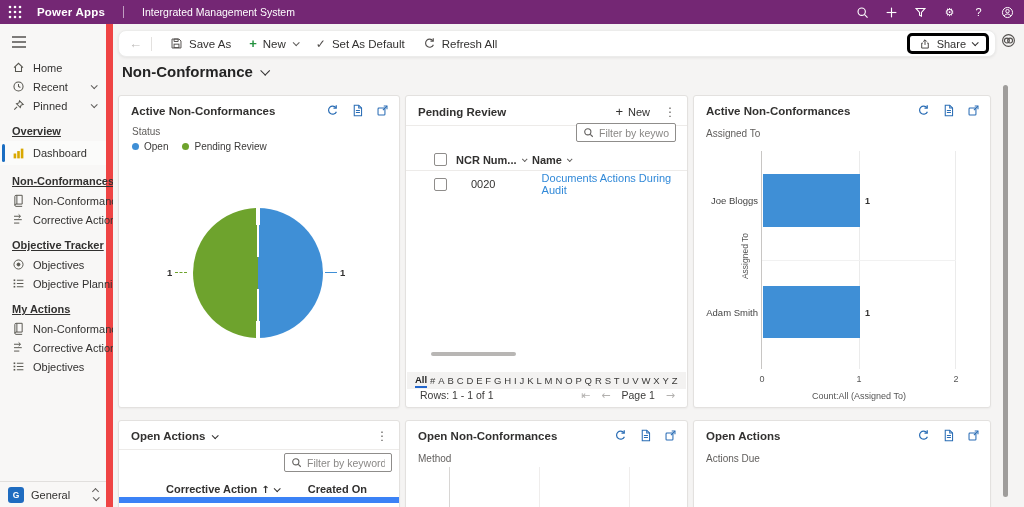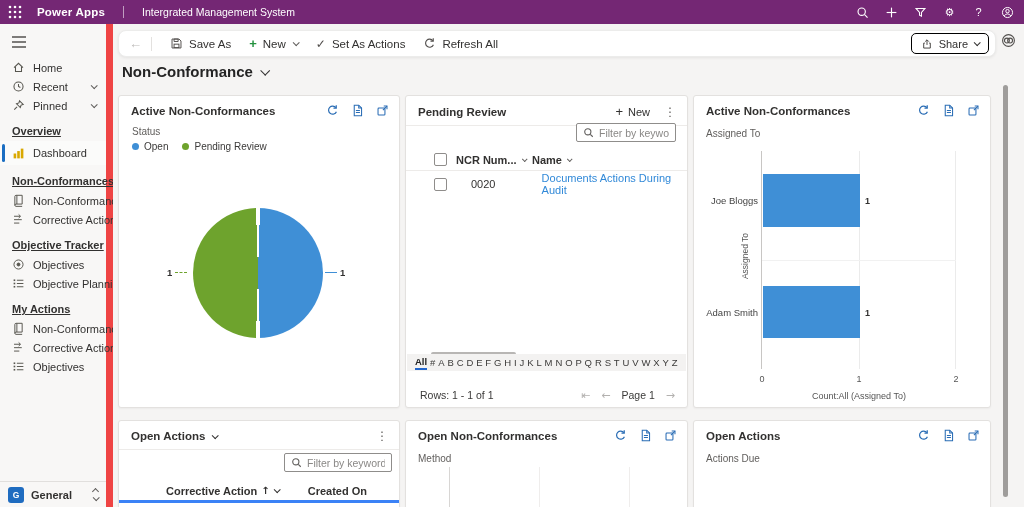--- a/index.html
+++ b/index.html
@@ -27,35 +27,35 @@
   .nav-item { display:flex; align-items:center; gap:8px; height:19px; padding-left:12px; color:#323130; cursor:pointer; position:relative; white-space:nowrap; }
   .nav-item .nicon { width:13px; height:13px; color:#57564f; flex:none; }
   .nav-item .chev { margin-left:auto; margin-right:10px; color:#605e5c; }
   .sec-header { font-weight:700; font-size:11px; color:#323130; padding:10px 0 4px 12px; white-space:nowrap;text-decoration:underline; }
   .nav-item.selected { background:#fbfbfa; height:24px; }
   .nav-item.selected::before { content:""; position:absolute; left:2px; top:3px; bottom:3px; width:3px; background:#1b6ec2; border-radius:2px; }
   .chevron { display:inline-block; width:5px; height:5px; border-right:1.2px solid currentColor; border-bottom:1.2px solid currentColor; transform:rotate(45deg) translateY(-1px); }
   .chevron.up { transform:rotate(-135deg); }
   .env-row { margin-top:auto; border-top:1px solid #e1dfdd; height:26px; display:flex; align-items:center; gap:7px; padding:0 8px; cursor:pointer; background:#f8f7f6; }
   .env-badge { width:16px; height:16px; background:#1f6cc0; color:#fff; font-size:8.5px; font-weight:700; border-radius:3px; display:flex; align-items:center; justify-content:center; }
-  .env-name { font-size:11px; font-weight:700; }
+  .env-name { font-size:11px; font-weight:400; }
   .env-switch { margin-left:auto; display:flex; flex-direction:column; gap:2px; color:#605e5c; }
 
   
   .main { flex:1; position:relative; background:#f5f4f3; min-width:0; }
   .cmdbar { position:absolute; left:5px; top:6px; width:878px; height:27px; background:#fff; border:1px solid #ececeb; border-radius:8px; box-shadow:0 1px 3px rgba(0,0,0,.07); display:flex; align-items:center; font-size:11.5px; color:#323130; padding:0 6px 0 10px; }
   .cmd-back { color:#bdbbb9; font-size:13px; cursor:pointer; }
   .cmd-sep { width:1px; height:14px; background:#e3e1df; margin:0 9px; }
   .cmd-btn { display:flex; align-items:center; gap:6px; padding:0 9px; height:100%; cursor:pointer; white-space:nowrap; }
   .cmd-btn .cicon { width:13px; height:13px; color:#53504e; }
   .cmd-btn .green { color:#23913f; font-weight:700; font-size:13px; line-height:1; }
   .cmd-btn .chev { color:#605e5c; margin-left:1px; }
   .check { color:#53504e; font-size:12px; }
   .refresh-glyph { color:#53504e; }
-  .share-btn { margin-left:auto; display:flex; align-items:center; gap:6px; border:1px solid #000000; border-radius:5px; height:21px; padding:0 9px; font-size:11px; cursor:pointer; background:#fff; }
+  .share-btn { margin-left:auto; display:flex; align-items:center; gap:6px; border:3px solid #000000; border-radius:5px; height:21px; padding:0 9px; font-size:11px; cursor:pointer; background:#fff; }
   .share-btn .cicon { width:12px; height:12px; color:#484644; }
 
   .copilot-rail-icon { position:absolute; right:8px; top:9px; width:15px; height:15px; color:#53504e; cursor:pointer; }
   .vscrollbar { position:absolute; right:16px; top:61px; width:5px; height:412px; background:#9f9d9b; border-radius:3px; }
 
   .page-title { position:absolute; left:9px; top:39px; font-size:15px; font-weight:700; color:#242424; display:flex; align-items:center; gap:8px; }
   .page-title .chev { color:#323130; width:7px; height:7px; border-width:1.6px; }
 
   
   .card { position:absolute; background:#fff; border:1px solid #e3e1df; border-radius:3px; box-shadow:0 1px 2px rgba(0,0,0,.04); overflow:hidden; }
@@ -105,21 +105,21 @@
   #card-pending .hdr .checkbox { margin-left:28px; }
   .colcell { display:flex; align-items:center; gap:5px; cursor:pointer; }
   .col-ncr { margin-left:9px; width:72px; }
   .col-name { margin-left:4px; }
   .hdr .chev { width:4px; height:4px; color:#605e5c; }
   #card-pending .datarow { top:77px; height:22px; }
   #card-pending .datarow .checkbox { margin-left:28px; }
   .link { color:#3189d8; cursor:pointer; }
 
   .hscrollbar { position:absolute; left:25px; top:256px; width:85px; height:4px; background:#b8b6b4; border-radius:2px; }
-  .jumpbar { position:absolute; left:1px; right:1px; top:258px; height:17px; background:#f3f2f1; display:flex; align-items:center; justify-content:space-between; padding:0 8px; font-size:9.5px; color:#3b3a39; }
+  .jumpbar { position:absolute; left:1px; right:1px; top:276px; height:17px; background:#f3f2f1; display:flex; align-items:center; justify-content:space-between; padding:0 8px; font-size:9.5px; color:#3b3a39; }
   .jl { cursor:pointer; }
   .jl.active { color:#242424; font-weight:700; border-bottom:2.5px solid #2266cc; padding-bottom:1px; }
   .listfooter { position:absolute; left:0; right:0; top:286px; height:26px; display:flex; align-items:center; font-size:10.5px; color:#3b3a39; padding:0 12px 0 14px; }
   .pager { margin-left:auto; display:flex; align-items:center; gap:11px; color:#b3b1af; font-family:"DejaVu Sans", sans-serif; font-size:11px; }
   .pager .pg-label { color:#3b3a39; font-family:"Liberation Sans", sans-serif; font-size:10.5px; }
   .pager span { cursor:pointer; }
 
   
   .plot { position:absolute; left:67px; top:55px; width:195px; height:218px; border-left:1px solid #c8c6c4; }
   .gl { position:absolute; background:#ebebeb; }
@@ -134,21 +134,21 @@
   .bar-val.v2 { top:157px; }
   .cat-label { position:absolute; width:62px; text-align:right; font-size:9.5px; color:#444; left:-66px; }
   .cat-label.c1 { top:44px; }
   .cat-label.c2 { top:156px; }
   .xtick { position:absolute; top:223px; transform:translateX(-50%); font-size:9px; color:#555; }
   .xtick.t0 { left:0; } .xtick.t1 { left:50%; } .xtick.t2 { left:100%; }
   .xaxis-title { position:absolute; top:240px; left:0; width:100%; text-align:center; font-size:9px; color:#555; }
   .yaxis-title { position:absolute; left:-52px; top:100px; width:70px; text-align:center; font-size:8.5px; color:#555; transform:rotate(-90deg); transform-origin:center; }
 
   
-  #card-open-actions .hdr2 { top:60px; height:22px; font-weight:700; border-bottom:3px solid #3b82f6; font-size:11px; }
+  #card-open-actions .hdr2 { top:60px; height:22px; font-weight:700; border-bottom:6px solid #3b82f6; font-size:11px; }
   .col-corrective { margin-left:47px; display:flex; align-items:center; gap:4px; cursor:pointer; }
   .sort-arrow { font-family:"DejaVu Sans", sans-serif; font-size:10px; color:#323130; }
   .col-created { position:absolute; right:32px; cursor:pointer; }
 
   
   .stub-axis { position:absolute; left:43px; top:46px; bottom:-10px; width:1px; background:#d8d6d4; }
   .stub-gl { position:absolute; top:46px; bottom:-10px; width:1px; background:#efedec; }
   .stub-gl.g1 { left:133px; } .stub-gl.g2 { left:223px; }
 </style>
 </head>
@@ -366,21 +366,21 @@
             </span>
           <span>Save As</span>
         </div>
         <div class="cmd-btn">
           <span class="green">+</span>
           <span>New</span>
           <span class="chev chevron"></span>
         </div>
         <div class="cmd-btn">
           <span class="check">✓</span>
-          <span>Set As Actions</span>
+          <span>Set As Default</span>
         </div>
         <div class="cmd-btn">
           <span class="cicon refresh-glyph">
               <svg viewBox="0 0 16 16" fill="none" stroke="currentColor" stroke-width="1.4">
                 <path d="M12.8 9.5A5 5 0 1 1 12.2 4.6"></path>
                 <polyline points="12.6 1.6 12.6 5 9.2 5"></polyline>
               </svg>
             </span>
           <span>Refresh All</span>
         </div>

